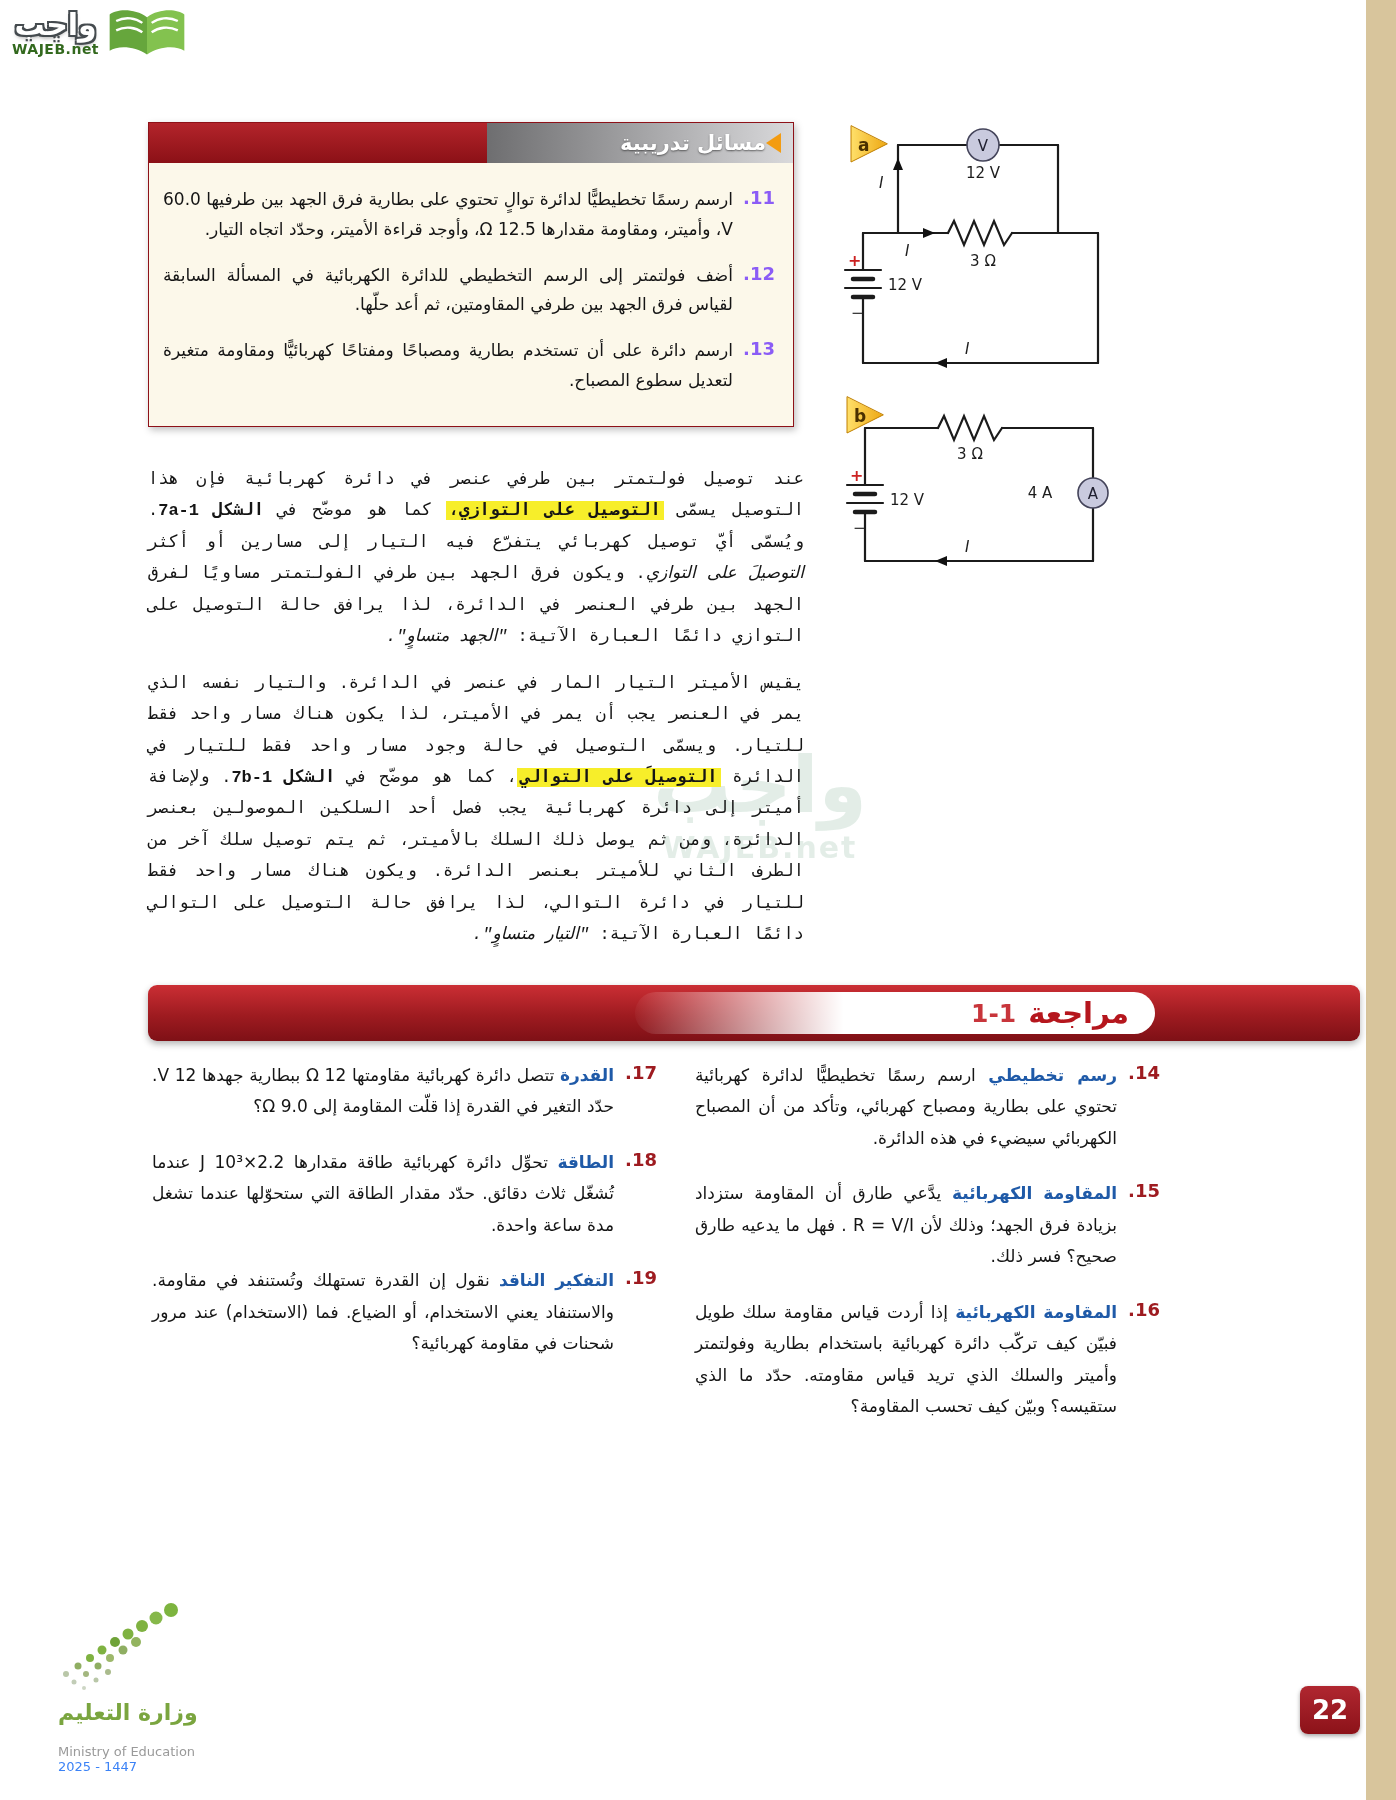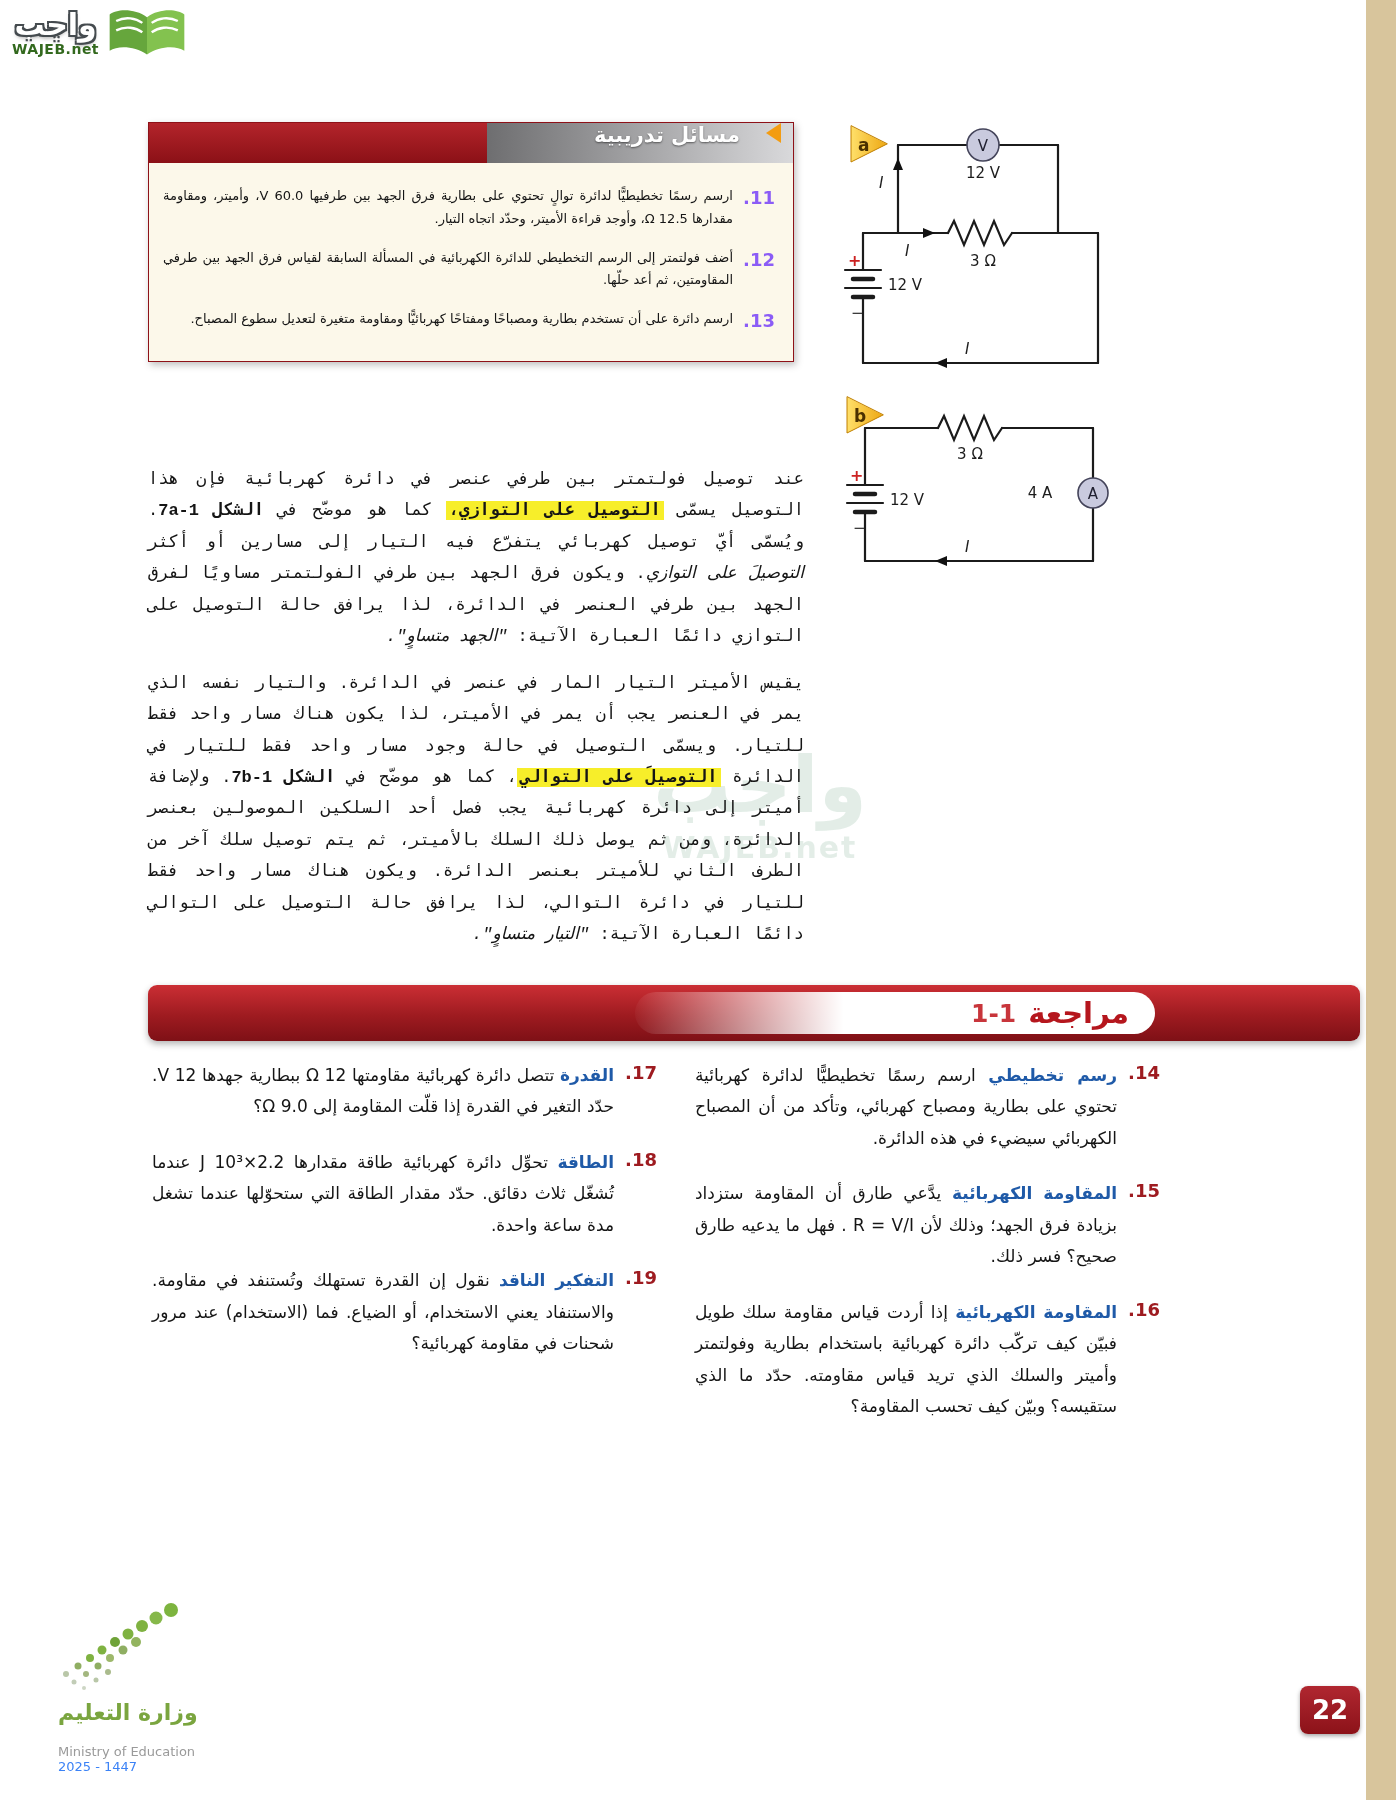--- a/index.html
+++ b/index.html
@@ -14,27 +14,27 @@
   .wajeb-text { text-align:center; padding-top:2px; }
   .wajeb-ar { color:#ffffff; font-weight:bold; font-size:30px; line-height:1.1;
               text-shadow:-2px -2px 0 #454b4f, 2px -2px 0 #454b4f, -2px 2px 0 #454b4f, 2px 2px 0 #454b4f, 0 3px 4px rgba(0,0,0,.35); }
   .wajeb-en { font-size:14px; font-weight:bold; color:#33691e; letter-spacing:.5px; }
   .wajeb-book svg { display:block; }
 
   
   .pbox { position:absolute; left:148px; top:122px; width:646px; border:1.5px solid #8e1118; background:#fcf8ea; box-shadow:2px 3px 7px rgba(0,0,0,.25); }
   .pbox-header { height:40px; display:flex; }
   .pbox-header .red { flex:1.15; background:linear-gradient(180deg,#b3242b,#8b1016); }
-  .pbox-header .gray { flex:1; background:linear-gradient(90deg,#6e6e70,#d9d9db); display:flex; justify-content:flex-end; padding-right:12px; gap:26px; }
+  .pbox-header .gray { flex:1; background:linear-gradient(90deg,#6e6e70,#d9d9db); display:flex; align-items:center; justify-content:flex-end; padding-right:12px; gap:0; }
   .pbox-title { color:#ffffff; font-weight:bold; font-size:21px; direction:rtl; text-shadow:0 1px 2px rgba(0,0,0,.5); }
   .left-arrow { width:0; height:0; border-top:10px solid transparent; border-bottom:10px solid transparent; border-right:15px solid #f39c12; }
   .pbox-body { padding:22px 16px 14px 14px; direction:rtl; }
   .problem { display:flex; gap:8px; margin-bottom:16px; }
   .pnum { color:#8b5cf6; font-weight:bold; font-size:18px; min-width:36px; text-align:center; padding-top:2px; }
-  .ptext { flex:1; font-size:13px; line-height:1.75; text-align:justify; color:#151515; }
+  .ptext { flex:1; font-size:17px; line-height:1.75; text-align:justify; color:#151515; }
 
   
   .circuit { position:absolute; }
   .circuit-a { left:843px; top:120px; }
   .circuit-b { left:843px; top:393px; }
   svg text { font-family:"DejaVu Sans","Liberation Sans",sans-serif; }
 
   
   .figcap { position:absolute; left:845px; top:608px; width:292px; direction:rtl; font-size:15.5px; line-height:2.0; color:#1d1d1d; padding-bottom:10px; border-bottom:1.5px solid #6b6b6b; text-align:justify; }
   .figcap .bullet { color:#f0a21a; font-size:12px; margin-left:5px; }

